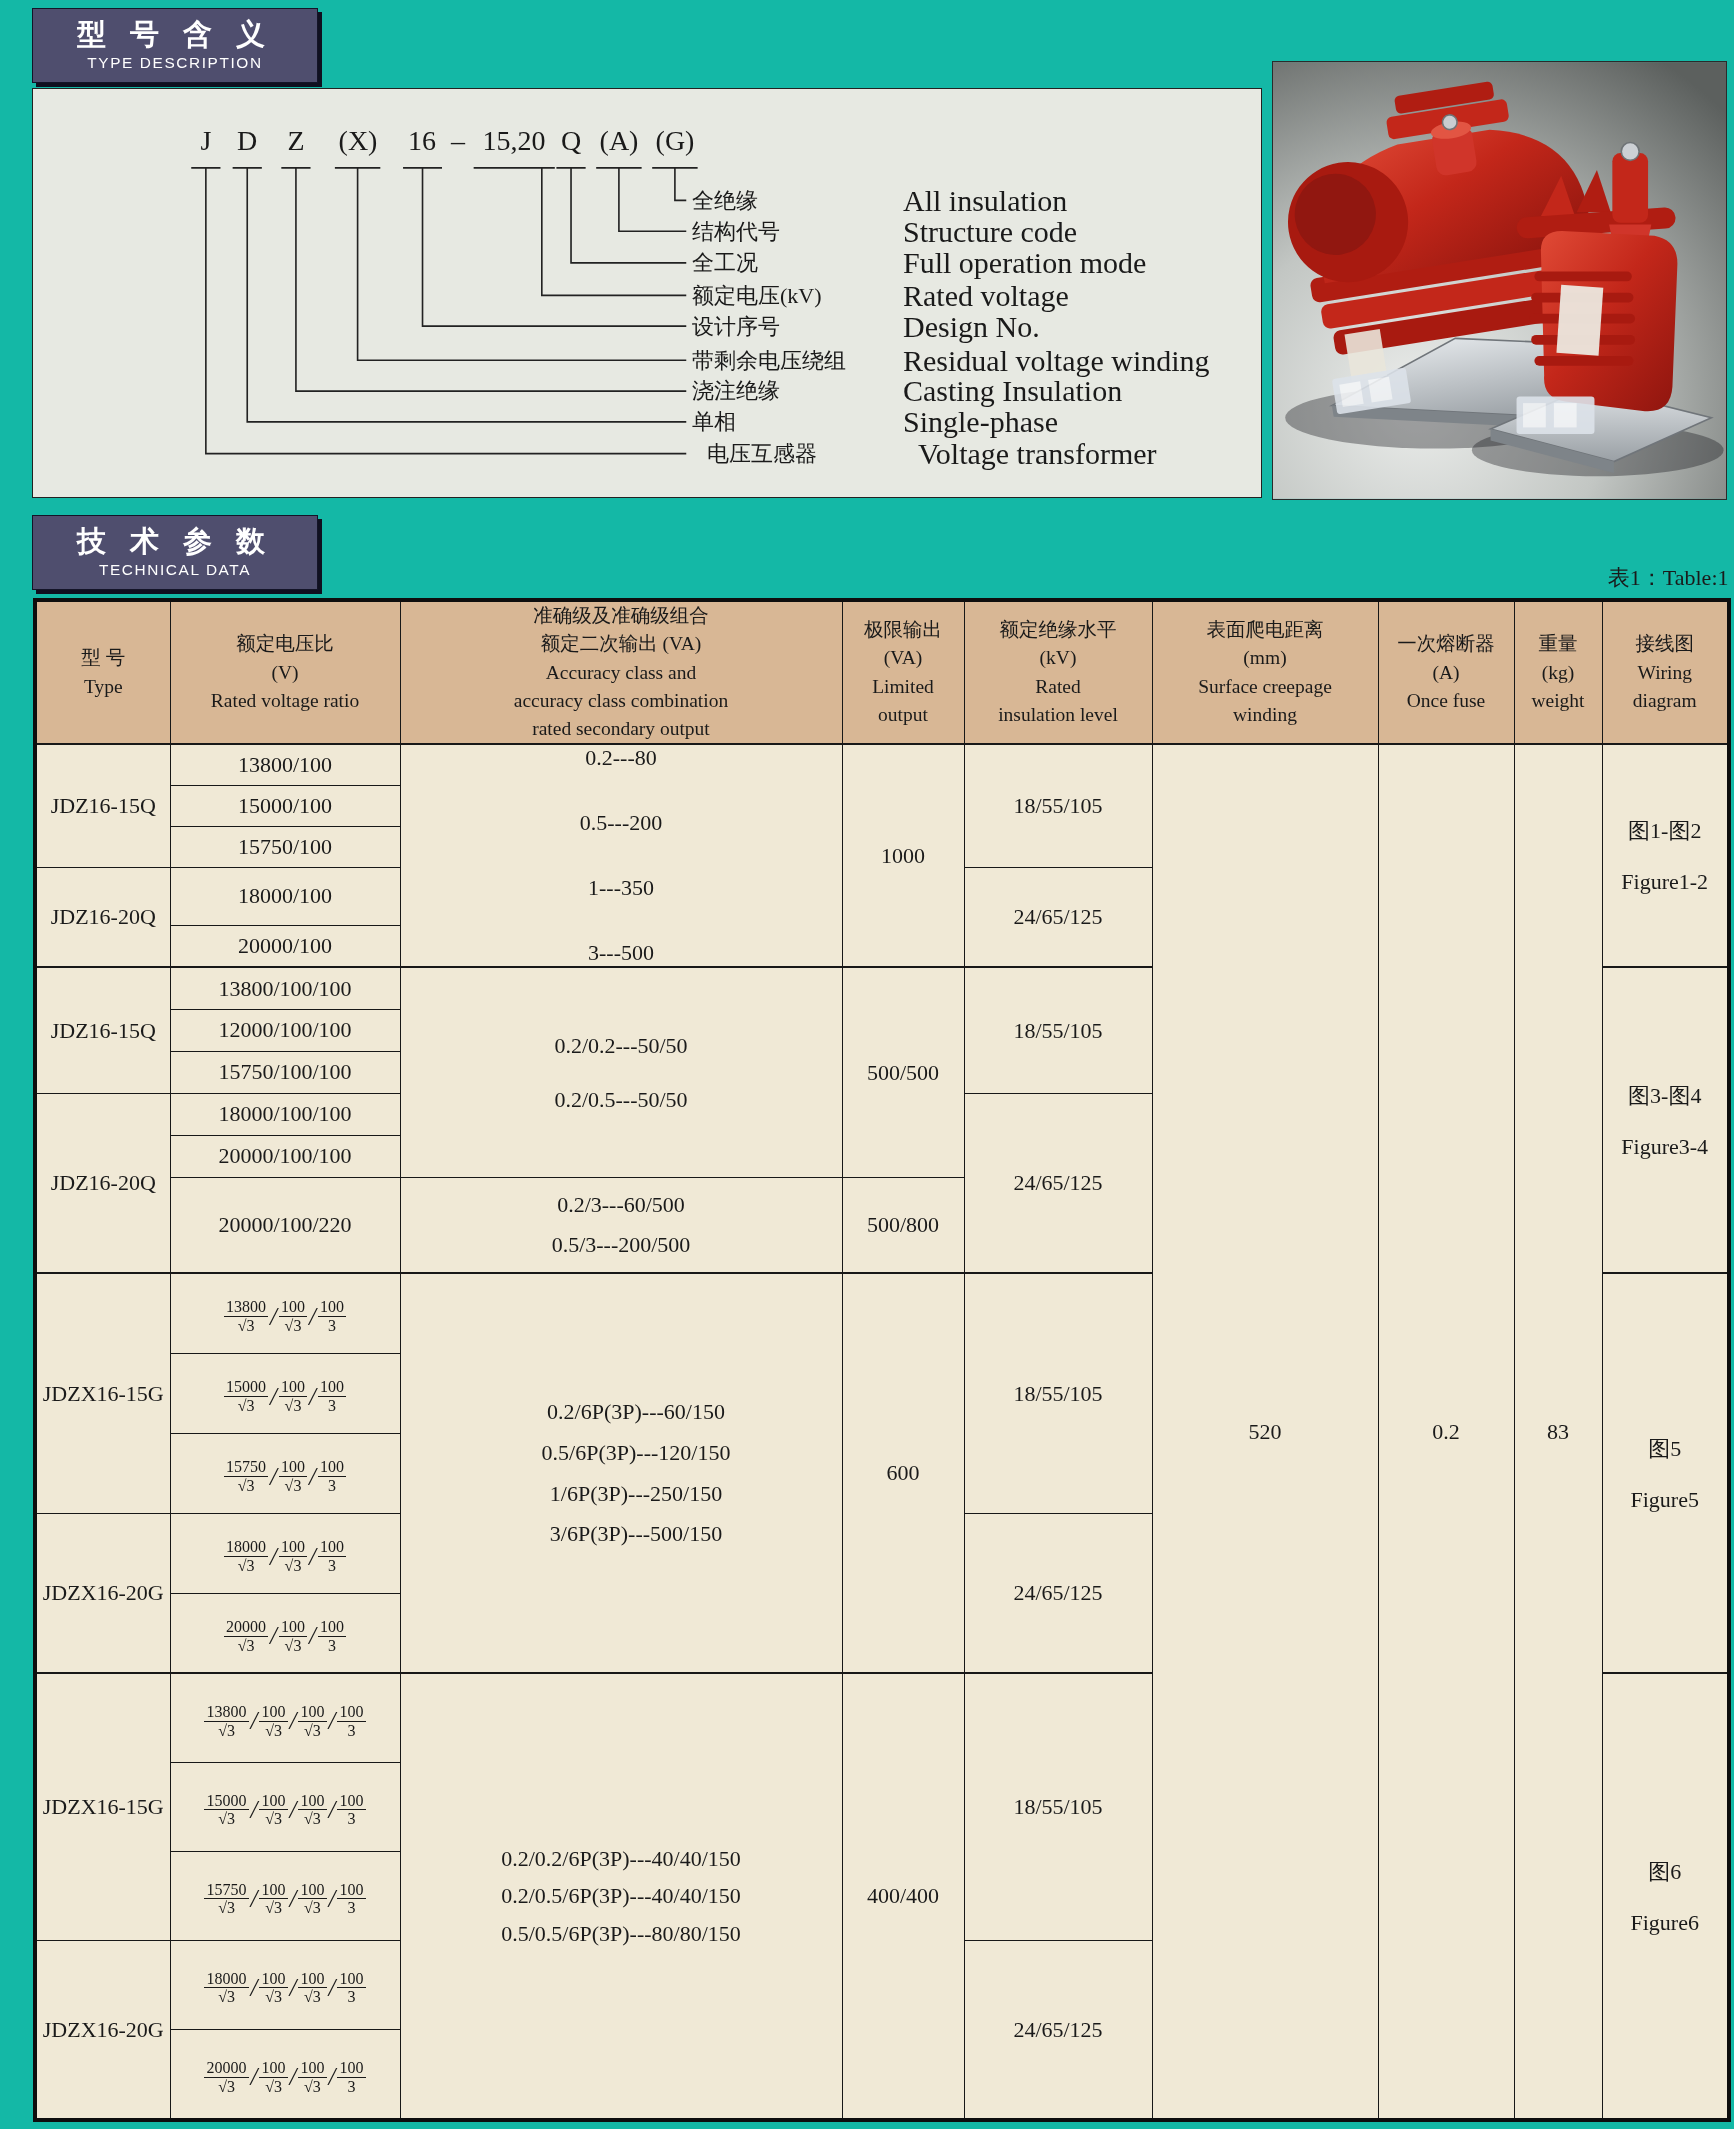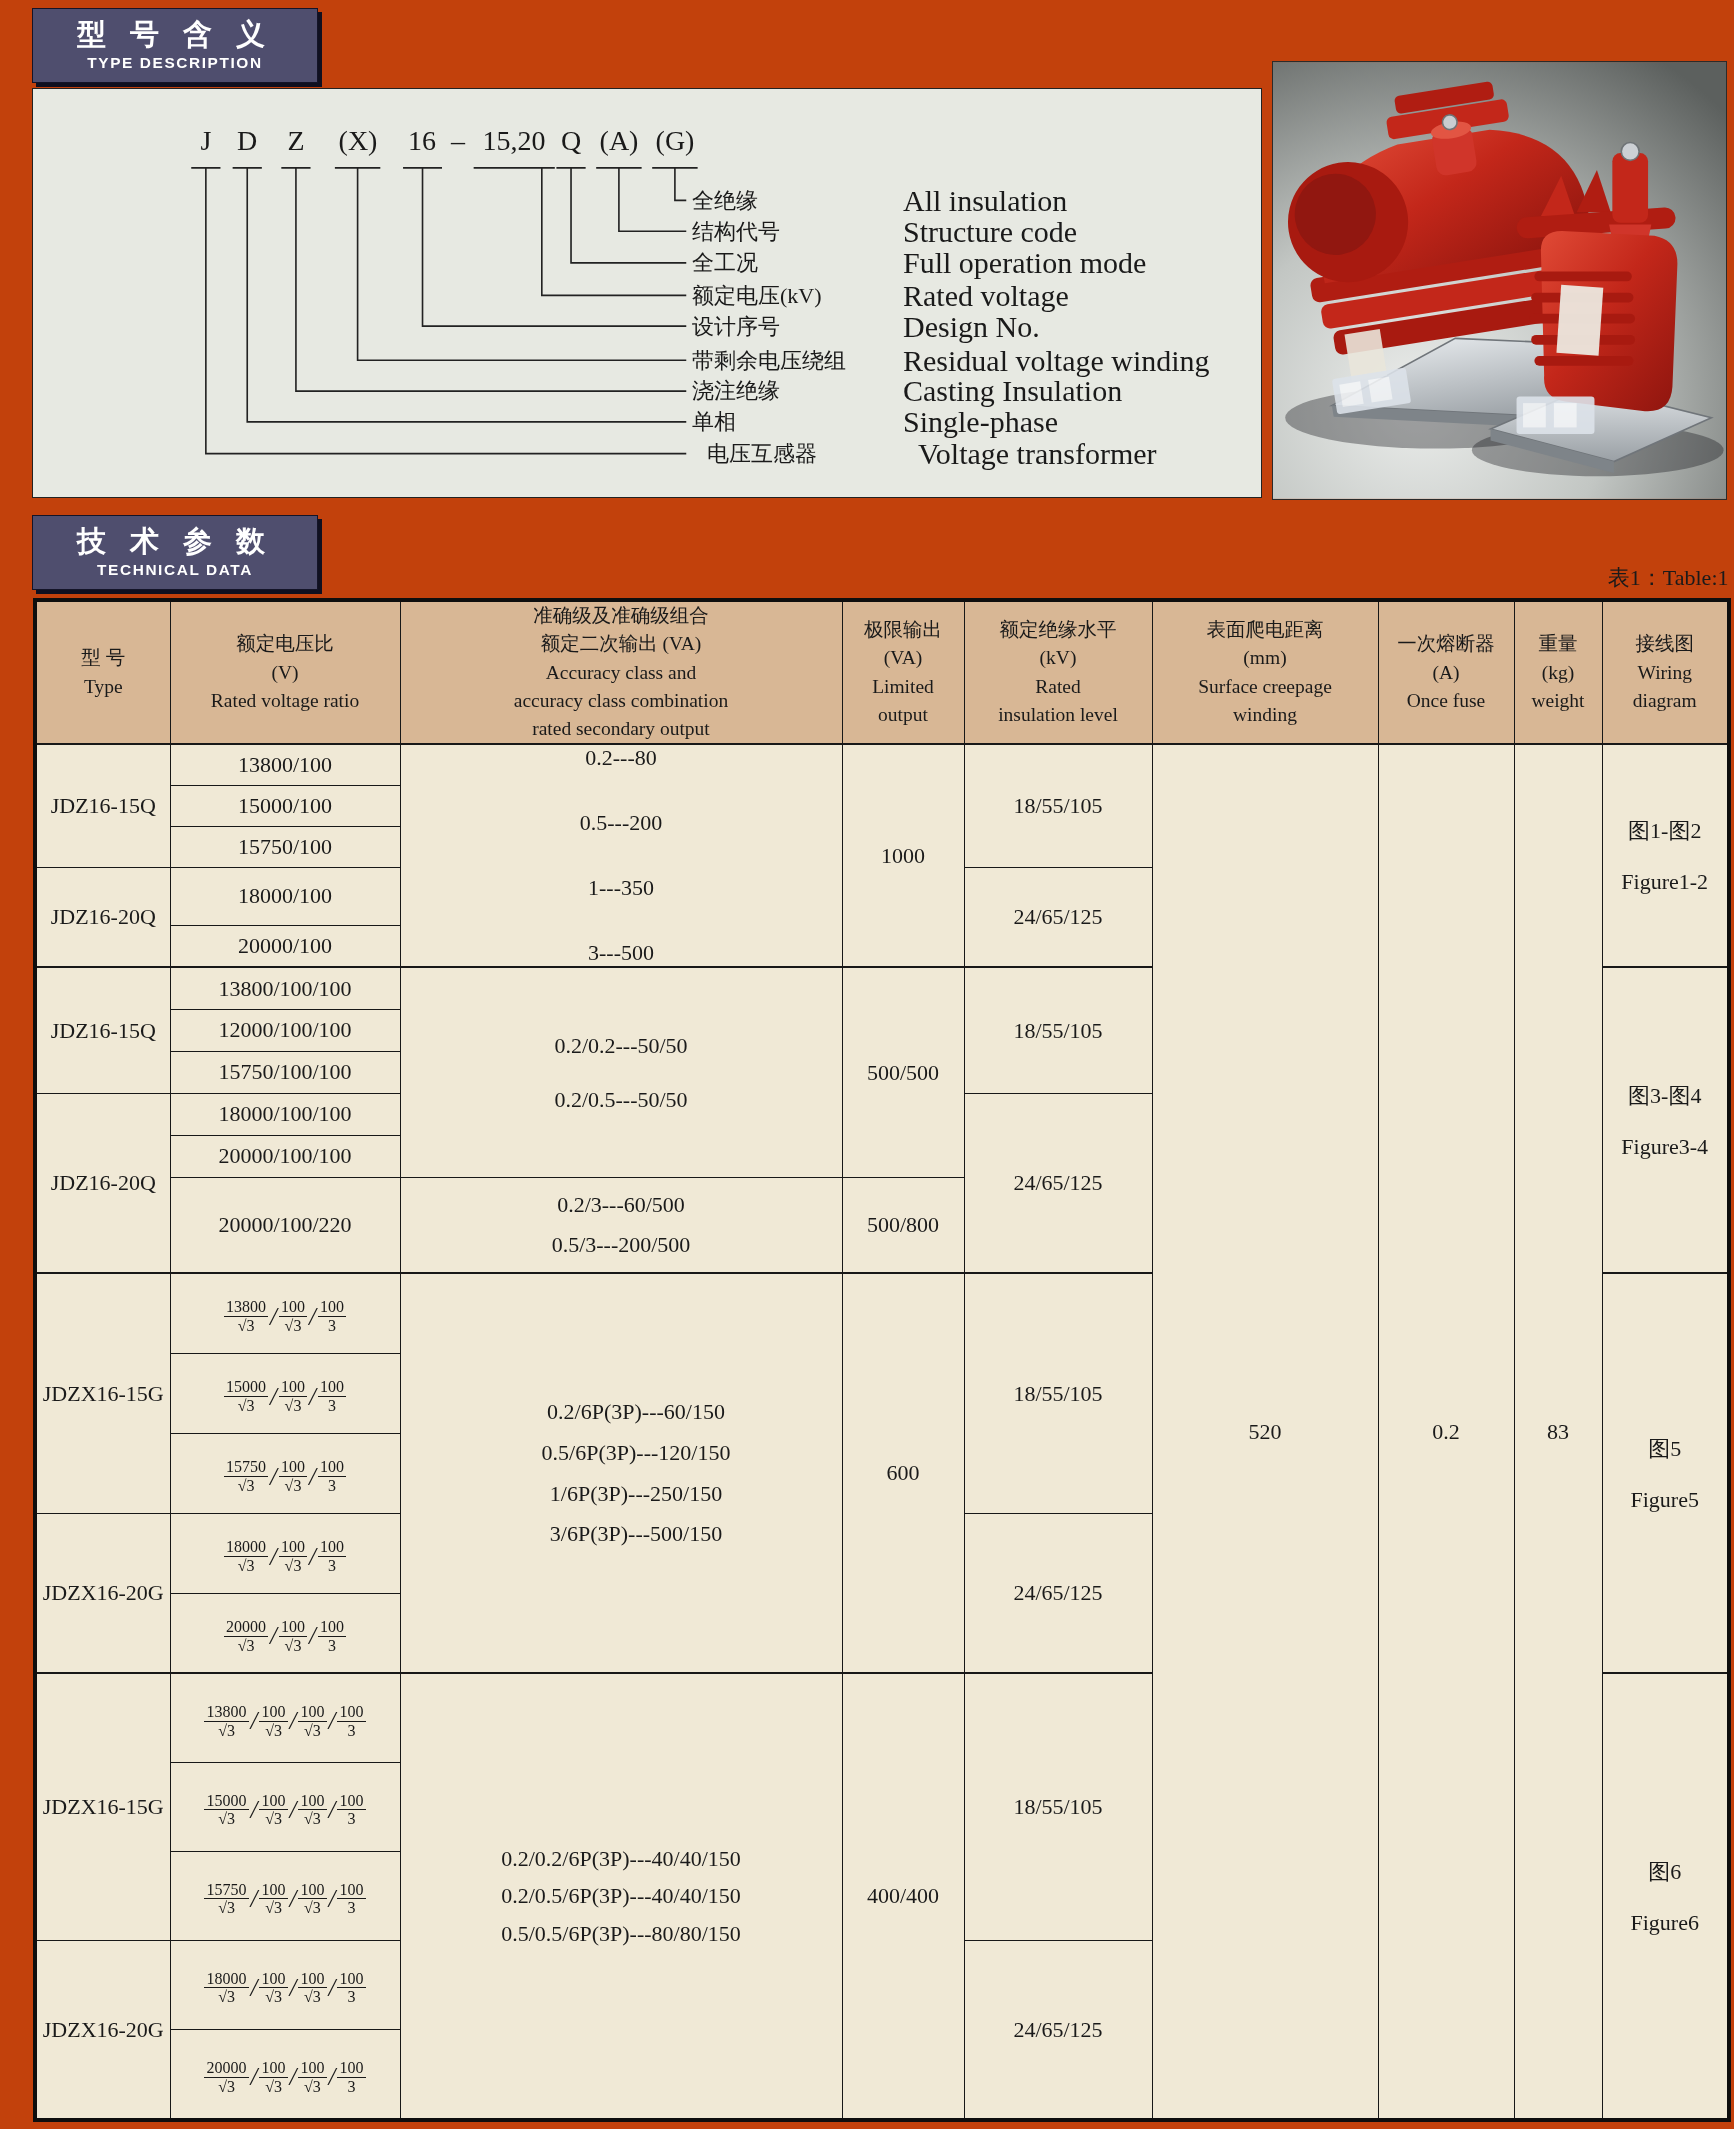--- a/index.html
+++ b/index.html
@@ -1,25 +1,25 @@
 <!DOCTYPE html>
 <html style="font-size:13px"><head>
 <meta charset="utf-8">
 <style>
   html,body{margin:0;padding:0;background:#ffffff;}
-  #page{position:relative;width:1735px;height:2129px;background:#c2410c;
+  #page{position:relative;width:1735px;height:2129px;background:#14b8a6;
         font-family:"Liberation Serif","DejaVu Serif",serif;color:#1a1a1a;overflow:hidden;}
 
   
   .title-box{position:absolute;left:32px;width:286px;height:75px;background:#4f4e6e;
              border:1.6px solid #141428;box-shadow:4px 4px 0 #101020;color:#ffffff;
              display:flex;flex-direction:column;align-items:center;justify-content:center;
              font-family:"Liberation Sans","DejaVu Sans",sans-serif;box-sizing:border-box;}
   .title-zh{font-size:29px;font-weight:bold;letter-spacing:8px;line-height:1.1;}
-  .title-en{font-size:15.4px;font-weight:bold;letter-spacing:1.6px;margin-top:4px;}
+  .title-en{font-size:15.4px;font-weight:normal;letter-spacing:1.6px;margin-top:4px;}
 
   
   #type-panel{position:absolute;left:32px;top:88px;width:1230px;height:410px;
               background:#e7e9e2;border:1.6px solid #222;box-sizing:border-box;}
   #code-lines-svg{position:absolute;left:0;top:0;}
   .code-part{position:absolute;top:36px;transform:translateX(-50%);font-size:28px;white-space:nowrap;}
   .leg-row{position:absolute;left:0;width:100%;height:31px;line-height:31px;}
   .leg-zh{position:absolute;left:659px;font-size:22px;white-space:nowrap;}
   .leg-en{position:absolute;left:870px;font-size:30px;white-space:nowrap;}
 

